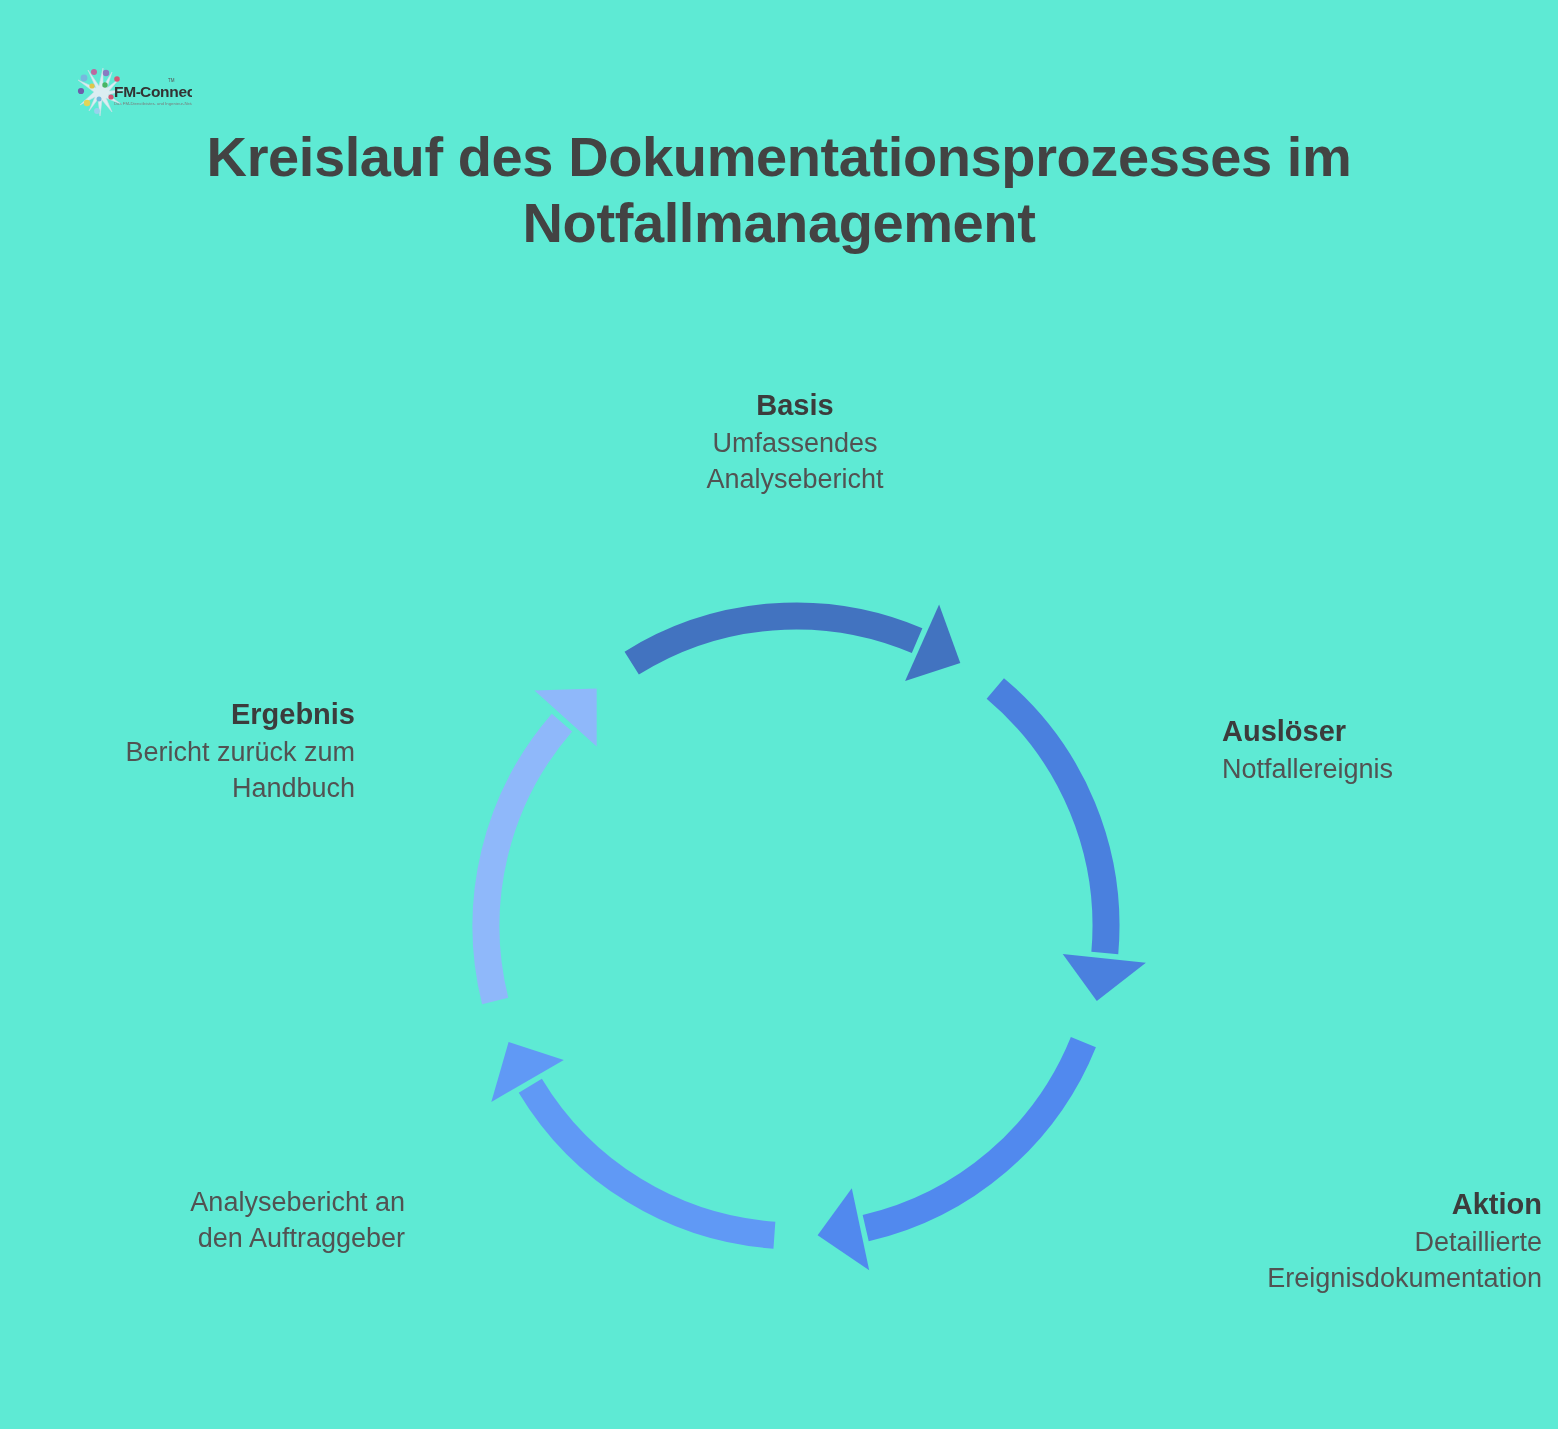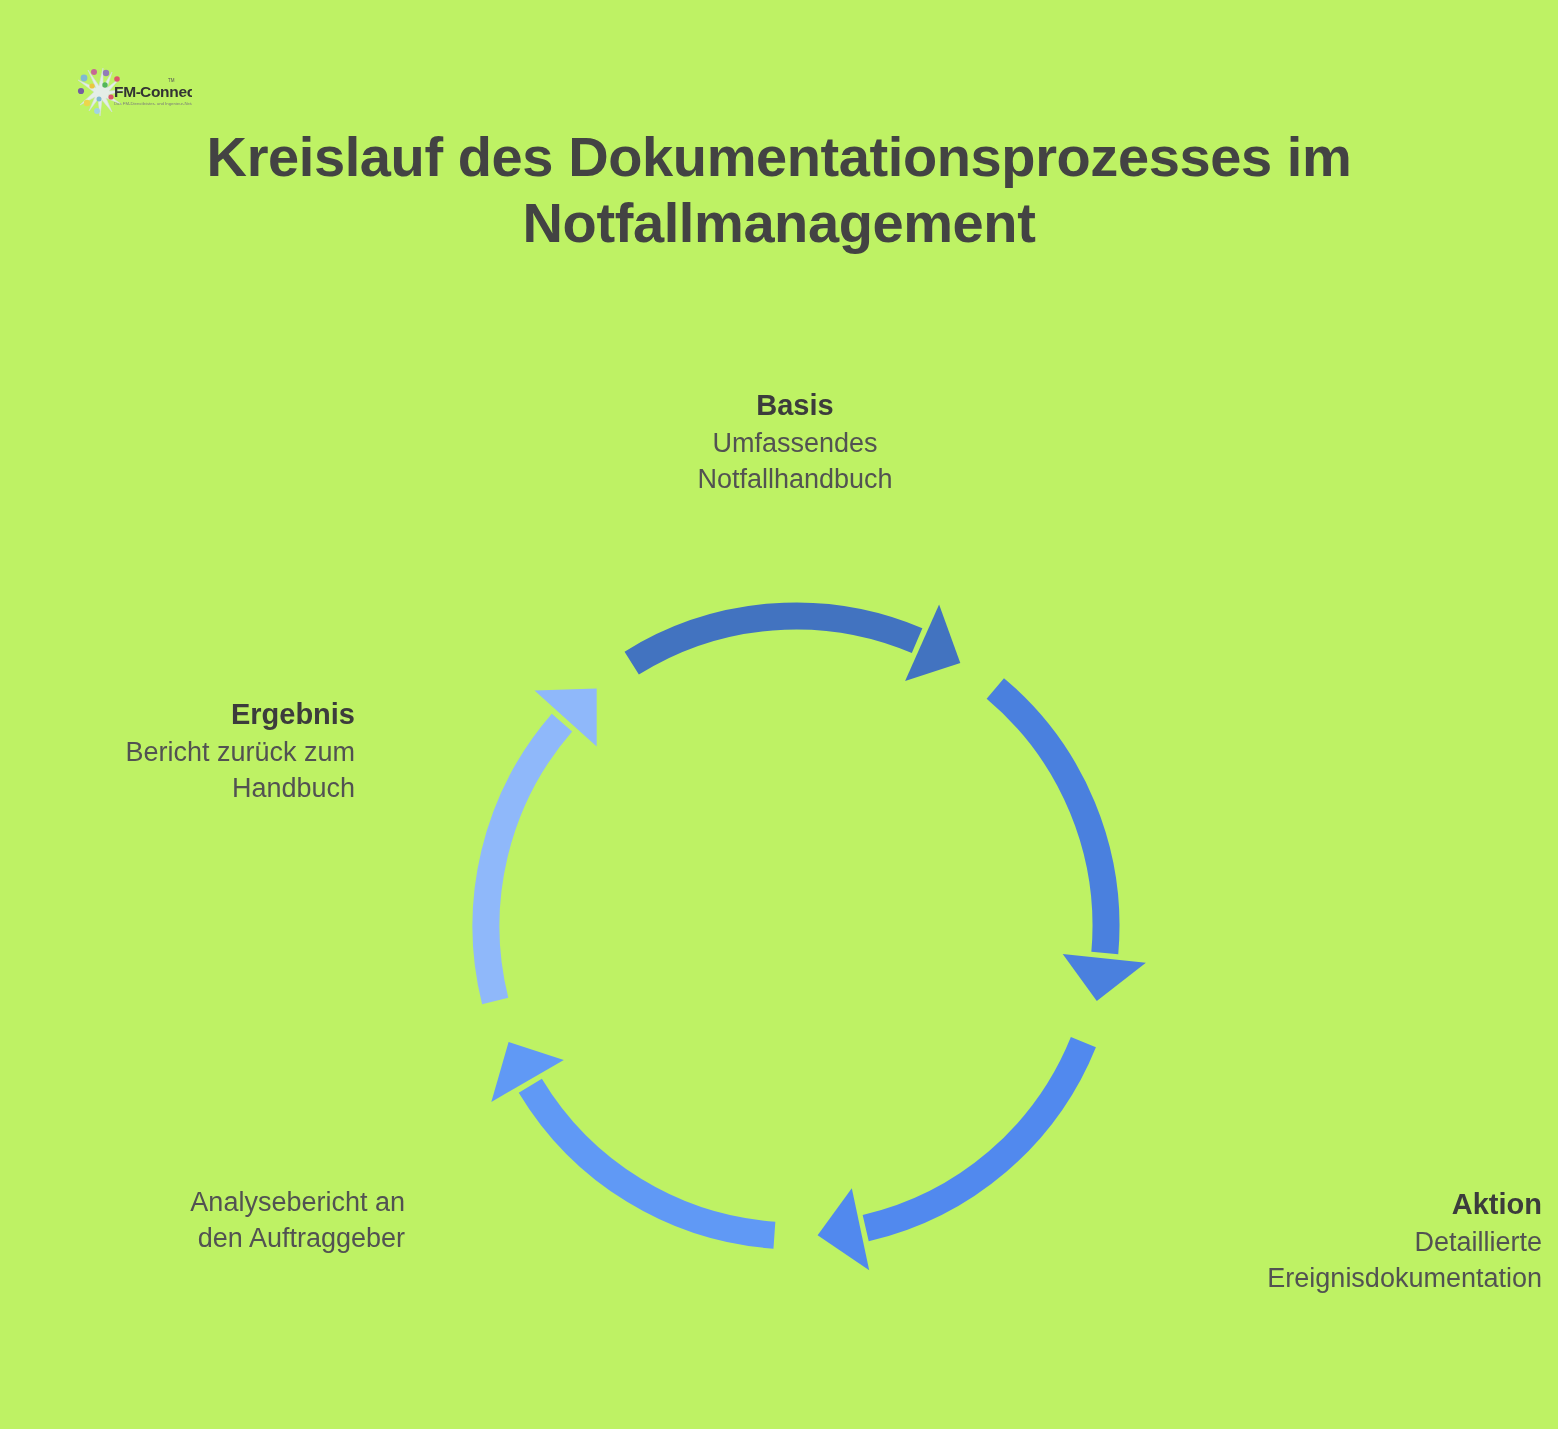--- a/index.html
+++ b/index.html
@@ -8,21 +8,21 @@
     background: #ffffff;
   }
   body {
     font-family: "Liberation Sans", sans-serif;
     -webkit-font-smoothing: antialiased;
   }
   #page {
     position: relative;
     width: 1558px;
     height: 1429px;
-    background: #bef264;
+    background: #5eead4;
     overflow: hidden;
   }
 
   
   #logo {
     position: absolute;
     left: 72px;
     top: 66px;
     width: 120px;
     height: 52px;
@@ -155,23 +155,27 @@
       </g>
       <g>
         <path d="M 495.2 1001.0 A 310 310 0 0 1 562.0 722.6" fill="none" stroke="#8fb8fa" stroke-width="27"></path>
         <polygon points="596.7,688.5 534.5,690.6 596.7,746.6" fill="#8fb8fa"></polygon>
       </g>
     </svg>
 
   <div class="node-label" id="label-basis">
     <span class="node-title">Basis</span>
     <span class="node-desc">Umfassendes
-Notfallhandbuch</span>
+Analysebericht</span>
   </div>
 
+  <div class="node-label" id="label-ausloeser">
+    <span class="node-title">Auslöser</span>
+    <span class="node-desc">Notfallereignis</span>
+  </div>
 
   <div class="node-label" id="label-aktion">
     <span class="node-title">Aktion</span>
     <span class="node-desc">Detaillierte
 Ereignisdokumentation</span>
   </div>
 
   <div class="node-label" id="label-ergebnis">
     <span class="node-desc">Analysebericht an
 den Auftraggeber</span>

